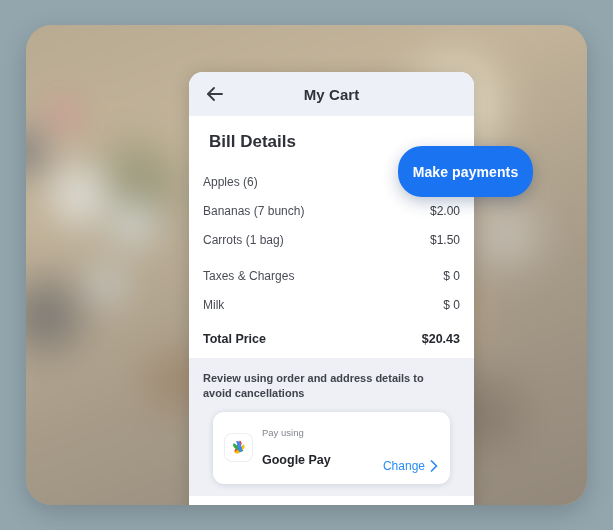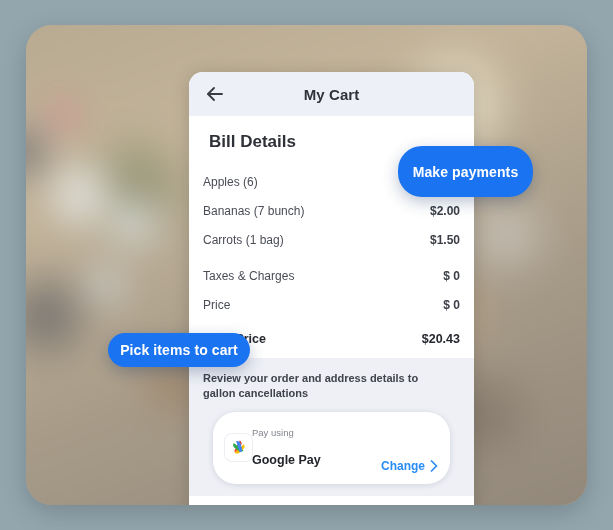--- a/index.html
+++ b/index.html
@@ -146,21 +146,21 @@
   }
   .row {
     display: flex;
     justify-content: space-between;
     align-items: baseline;
     padding: 7.5px 0;
     font-size: 12px;
     color: #4a4d56;
   }
   .row .label { color: #4a4d56; }
-  .row .value { color: #3b3e46; font-weight: bold; }
+  .row .value { color: #3b3e46; }
 
   .group-gap { height: 7px; }
 
   .total-row {
     display: flex;
     justify-content: space-between;
     align-items: baseline;
     padding: 11px 14px 12px 14px;
     font-size: 12.5px;
     font-weight: 700;
@@ -176,40 +176,41 @@
     font-size: 11px;
     font-weight: 700;
     color: #40434c;
     line-height: 1.35;
     max-width: 225px;
   }
 
   .pay-card {
     margin: 11px 10px 0 10px;
     background: #fff;
-    border-radius: 23px;
+    border-radius: 11px;
     box-shadow: 0 1px 6px rgba(20,20,40,0.12);
     padding: 11px 12px;
     display: flex;
     align-items: center;
+    gap: 10px;
   }
   .gpay-tile {
     width: 27px; height: 27px;
     border-radius: 7px;
     background: #fff;
     box-shadow: 0 0 0 1px #eceef3;
     display: flex; align-items: center; justify-content: center;
     flex: 0 0 auto;
   }
   .pay-meta { flex: 1 1 auto; line-height: 1.2; }
   .pay-using { font-size: 9.5px; color: #82858e; }
   .pay-name { font-size: 12.5px; font-weight: 700; color: #23252b; margin-top: 14px;}
   .change-link {
     display: flex; align-items: center; gap: 5px;
-    color: #2b8cf5; font-size: 12px; font-weight: 700;
+    color: #2b8cf5; font-size: 12px; font-weight: 400;
     cursor: pointer;
     flex: 0 0 auto;
     margin-top: 36px;
   }
 
   .pay-button-wrap {
     background: #fff;
     padding: 12px 13px 16px 13px;
   }
   .pay-button {
@@ -291,34 +292,34 @@
             <span class="value">$1.50</span>
           </div>
 
           <div class="group-gap"></div>
 
           <div class="row">
             <span class="label">Taxes &amp; Charges</span>
             <span class="value">$ 0</span>
           </div>
           <div class="row">
-            <span class="label">Price</span>
+            <span class="label">Milk</span>
             <span class="value">$ 0</span>
           </div>
         </div>
 
         <div class="hr"></div>
 
         <div class="total-row">
           <span>Total Price</span>
           <span>$20.43</span>
         </div>
 
         <div class="review-band">
-          <div class="review-text">Review your order and address details to gallon cancellations</div>
+          <div class="review-text">Review using order and address details to avoid cancellations</div>
 
           <div class="pay-card">
             <div class="gpay-tile">
               <svg width="19" height="19" viewBox="0 0 24 24">
                 <path d="M13.6 3.2c2.2 1.1 3.0 3.6 1.9 5.7l-3.3 6.3c-1.1 2.1-3.7 2.9-5.8 1.8l3.0-6.0z" fill="#EA4335"></path>
                 <path d="M18.6 8.0c1.6 1.8 1.4 4.5-.4 6.0l-5.2 4.6c-1.8 1.6-4.5 1.4-6.0-.4l5.0-4.4z" fill="#FBBC04"></path>
                 <path d="M6.1 6.3c-1.5 1.9-1.1 4.6.8 6.0l5.4 4.2c1.9 1.5 4.6 1.1 6.0-.8l-5.1-4.0z" fill="#34A853"></path>
                 <path d="M9.0 4.0c2.3-.8 4.8.5 5.5 2.8l1.9 6.1c.7 2.3-.6 4.8-2.9 5.5l-1.7-5.7z" fill="#4285F4"></path>
               </svg>
             </div>
@@ -336,15 +337,14 @@
         </div>
 
         <div class="pay-button-wrap">
           <button class="pay-button">PAY $15.50</button>
         </div>
 
       </div>
     </div>
 
     <div class="pill" id="pill-make-payments">Make payments</div>
-    <div class="pill" id="pill-pick-items">Pick items to cart</div>
   </div>
 </div>
 
 </body></html>

